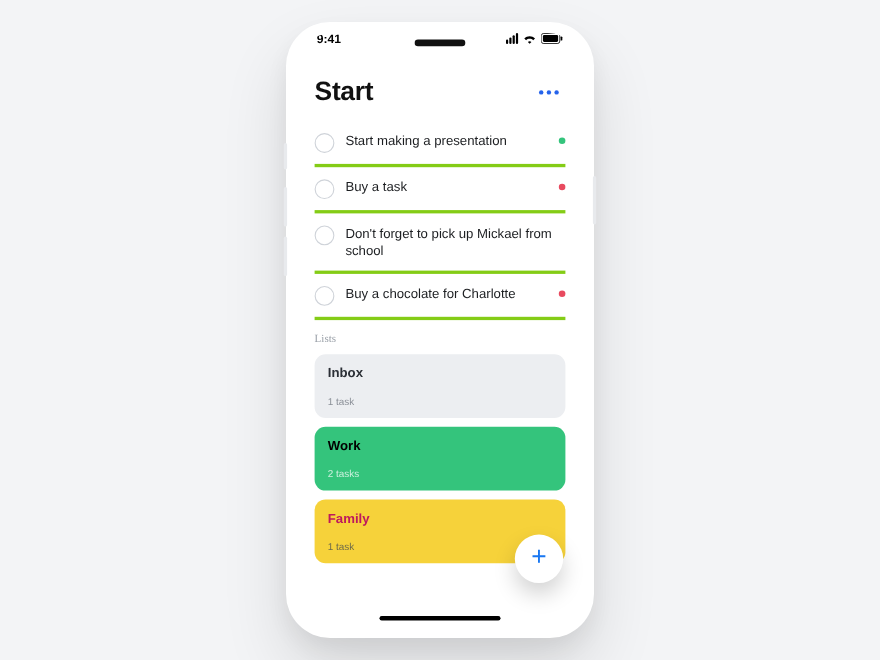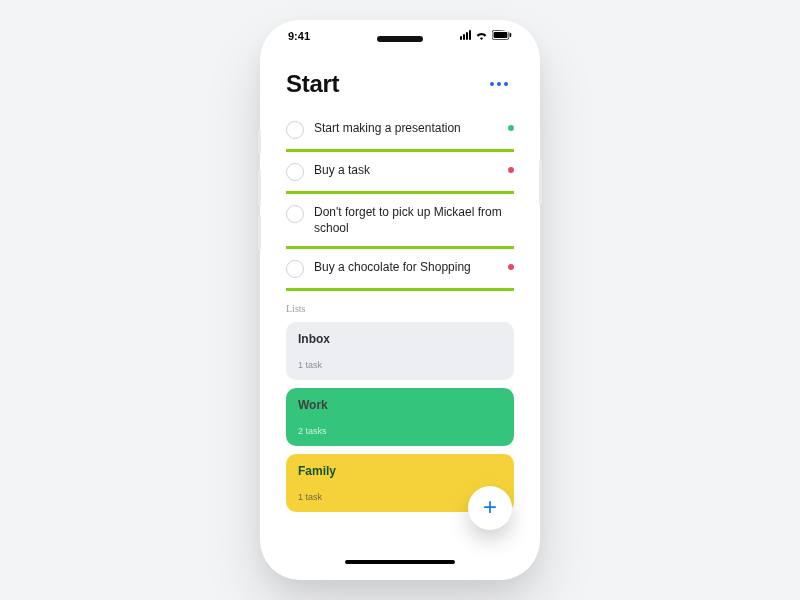--- a/index.html
+++ b/index.html
@@ -134,29 +134,29 @@
     margin-bottom: 8px;
   }
   .list-name { font-size: 12px; font-weight: 600; }
   .list-sub  { font-size: 9px; margin-top: 14px; }
 
   .list-inbox    { background: #eceef1; }
   .list-inbox .list-name { color: #2b2f36; }
   .list-inbox .list-sub  { color: #8a8f97; }
 
   .list-work     { background: #34c47c; }
-  .list-work .list-name { color: #404040; }
+  .list-work .list-name { color: #000000; }
   .list-work .list-sub  { color: rgba(255,255,255,0.75); }
 
   .list-shopping { background: #e84a5f; }
   .list-shopping .list-name { color: #fff; }
   .list-shopping .list-sub  { color: rgba(255,255,255,0.75); }
 
   .list-family   { background: #f6d23a; }
-  .list-family .list-name { color: #14532d; }
+  .list-family .list-name { color: #be185d; }
   .list-family .list-sub  { color: #6d6a4a; }
 
   .fab {
     position: absolute;
     right: 18px; bottom: 40px;
     width: 44px; height: 44px;
     background: #fff;
     border-radius: 50%;
     box-shadow: 0 10px 20px rgba(0,0,0,0.18);
     display: flex; align-items: center; justify-content: center;
@@ -244,21 +244,21 @@
         <div class="task">
           <div class="check"></div>
           <div class="task-body">
             <div class="task-title">Don't forget to pick up Mickael from school</div>
           </div>
         </div>
 
         <div class="task">
           <div class="check"></div>
           <div class="task-body">
-            <div class="task-title">Buy a chocolate for Shopping</div>
+            <div class="task-title">Buy a chocolate for Charlotte</div>
           </div>
           <div class="tag-dot" style="background:#e84a5f"></div>
         </div>
 
         <div class="section-label">Lists</div>
 
         <div class="list-card list-inbox">
           <div class="list-name">Inbox</div>
           <div class="list-sub">1 task</div>
         </div>

